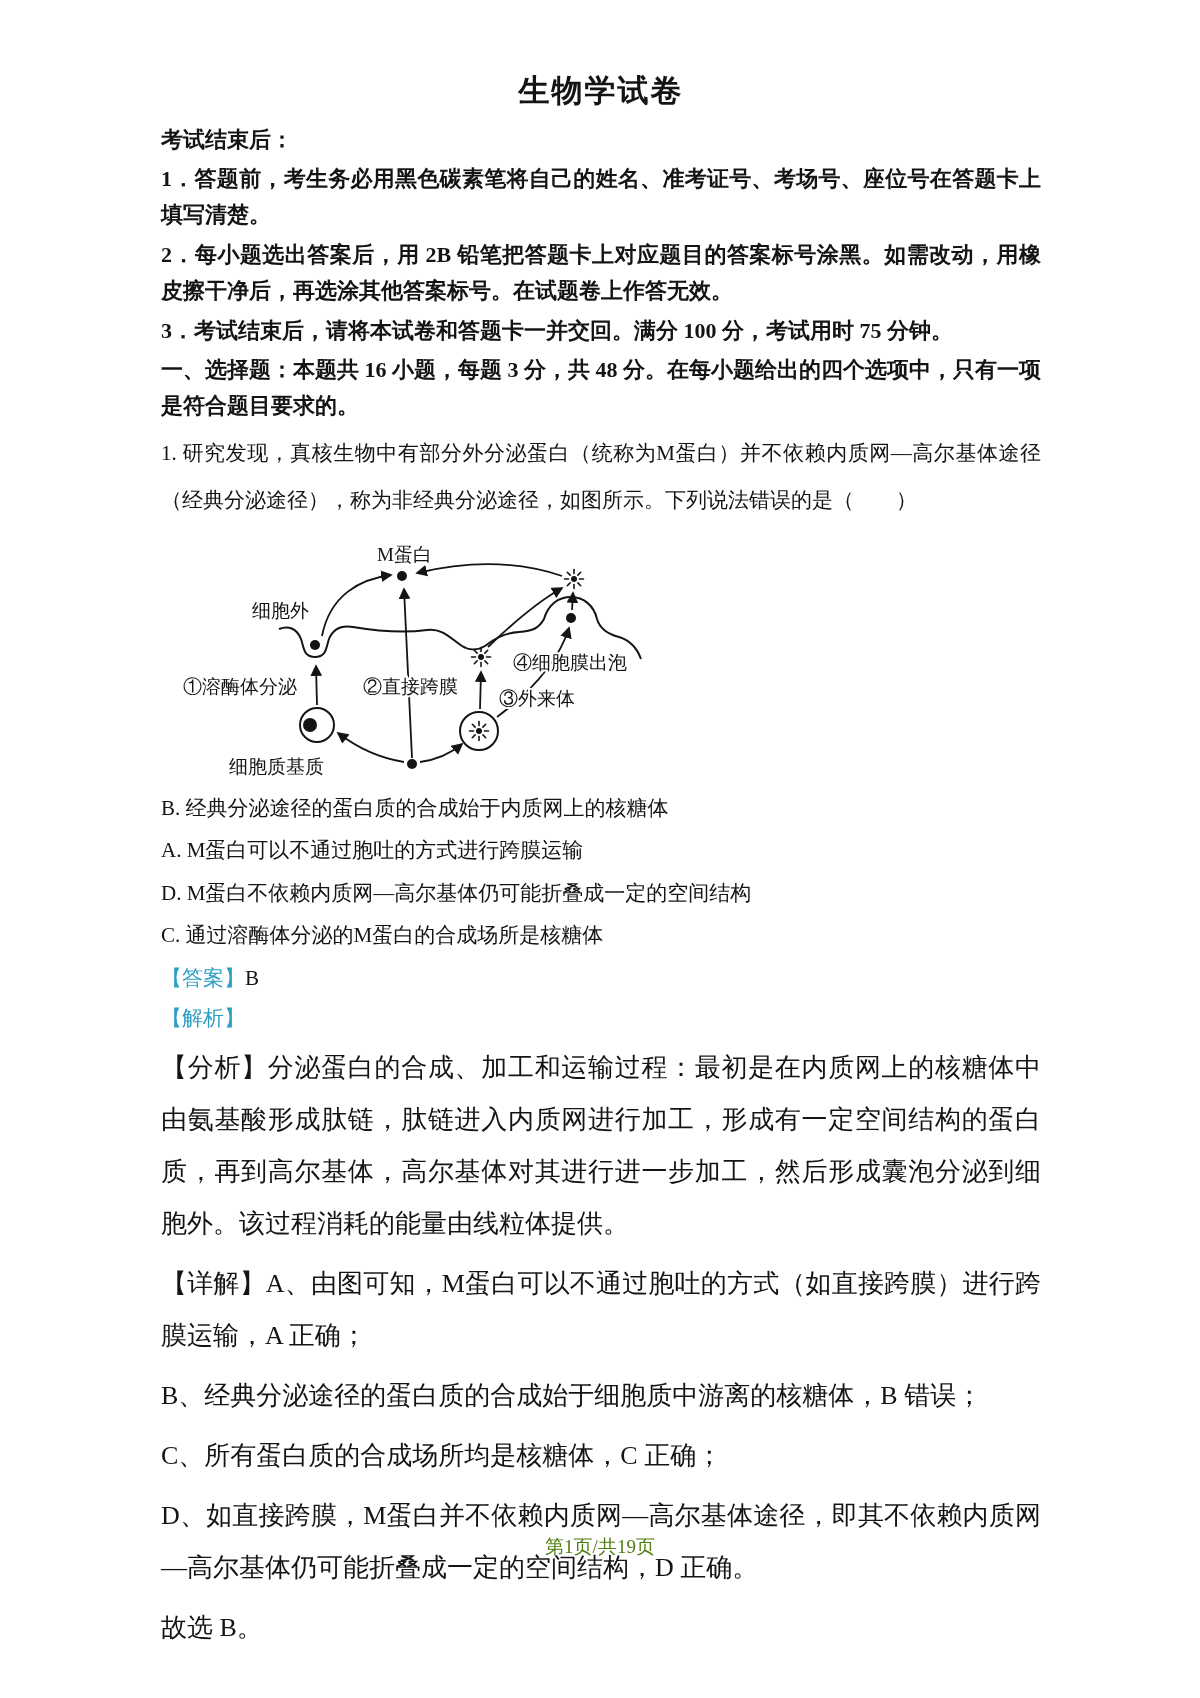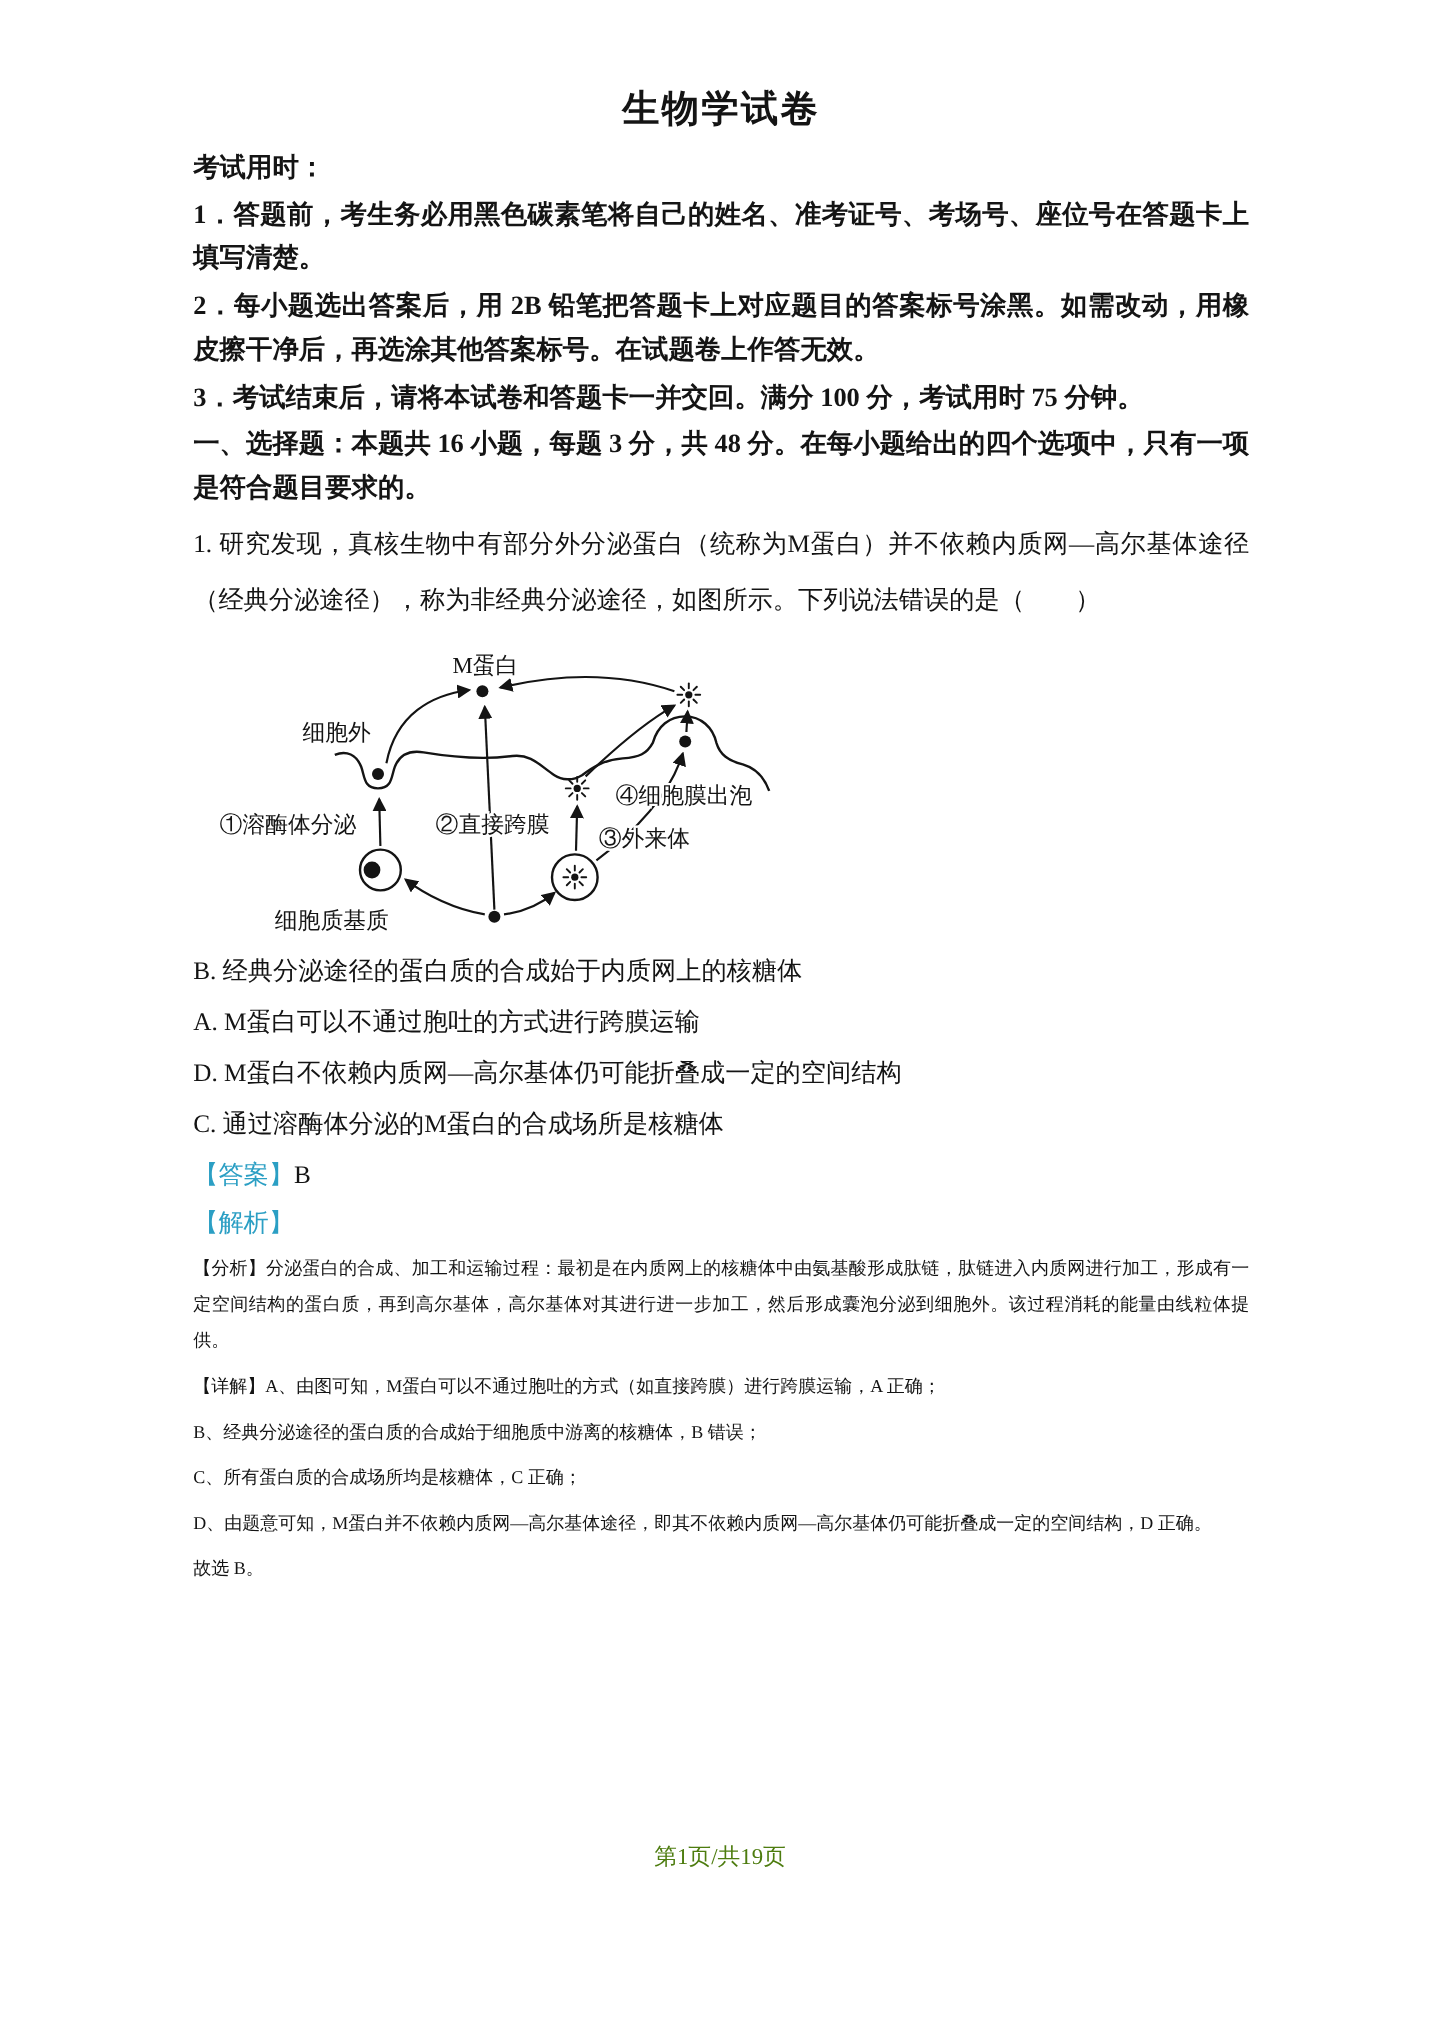--- a/index.html
+++ b/index.html
@@ -15,33 +15,33 @@
   .notice-heading { font-size:22px; font-weight:700; line-height:1.6; margin:0; }
   .notice, .section-heading {
     font-size:22px; font-weight:700; line-height:1.63; text-align:justify; margin:4px 0;
   }
   .stem { font-size:21px; line-height:2.25; text-align:justify; margin:6px 0 0; }
   .diagram { margin:8px 0 4px 6px; }
   .option { font-size:21px; line-height:1.45; margin:0 0 12px; }
   .answer-line { font-size:21px; margin:14px 0 12px; }
   .accent { color:var(--accent); }
   .analysis-label-line { font-size:21px; margin:0 0 10px; }
-  .body-text { font-size:15px; line-height:2.0; text-align:justify; margin:0 0 8px; }
+  .body-text { font-size:26px; line-height:2.0; text-align:justify; margin:0 0 8px; }
   .footer { position:absolute; left:0; top:1534px; width:100%; text-align:center; font-size:19px; color:#4d7c0f; }
   svg text { font-family:"Liberation Serif","DejaVu Serif",serif; }
 </style>
 </head>
 <body>
 
 <div class="page">
   <div class="content">
 
     <h1 class="title">生物学试卷</h1>
 
-    <p class="notice-heading">考试用时：</p>
+    <p class="notice-heading">考试结束后：</p>
     <p class="notice">1．答题前，考生务必用黑色碳素笔将自己的姓名、准考证号、考场号、座位号在答题卡上填写清楚。</p>
     <p class="notice">2．每小题选出答案后，用 2B 铅笔把答题卡上对应题目的答案标号涂黑。如需改动，用橡皮擦干净后，再选涂其他答案标号。在试题卷上作答无效。</p>
     <p class="notice">3．考试结束后，请将本试卷和答题卡一并交回。满分 100 分，考试用时 75 分钟。</p>
 
     <p class="section-heading">一、选择题：本题共 16 小题，每题 3 分，共 48 分。在每小题给出的四个选项中，只有一项是符合题目要求的。</p>
 
     <p class="stem">1. 研究发现，真核生物中有部分外分泌蛋白（统称为M蛋白）并不依赖内质网—高尔基体途径（经典分泌途径），称为非经典分泌途径，如图所示。下列说法错误的是（　　）</p>
 
     <div class="diagram">
       <svg width="540" height="252" viewBox="0 0 540 252">
@@ -112,19 +112,19 @@
 
     <p class="answer-line"><span class="accent">【答案】</span><span>B</span></p>
 
     <p class="analysis-label-line"><span class="accent">【解析】</span></p>
 
     <p class="body-text">【分析】分泌蛋白的合成、加工和运输过程：最初是在内质网上的核糖体中由氨基酸形成肽链，肽链进入内质网进行加工，形成有一定空间结构的蛋白质，再到高尔基体，高尔基体对其进行进一步加工，然后形成囊泡分泌到细胞外。该过程消耗的能量由线粒体提供。</p>
 
     <p class="body-text">【详解】A、由图可知，M蛋白可以不通过胞吐的方式（如直接跨膜）进行跨膜运输，A 正确；</p>
     <p class="body-text">B、经典分泌途径的蛋白质的合成始于细胞质中游离的核糖体，B 错误；</p>
     <p class="body-text">C、所有蛋白质的合成场所均是核糖体，C 正确；</p>
-    <p class="body-text">D、由题意可知，M蛋白并不依赖内质网—高尔基体途径，即其不依赖内质网—高尔基体仍可能折叠成一定的空间结构，D 正确。</p>
+    <p class="body-text">D、如直接跨膜，M蛋白并不依赖内质网—高尔基体途径，即其不依赖内质网—高尔基体仍可能折叠成一定的空间结构，D 正确。</p>
     <p class="body-text">故选 B。</p>
 
   </div>
 
   <div class="footer">第1页/共19页</div>
 </div>
 
 </body></html>

